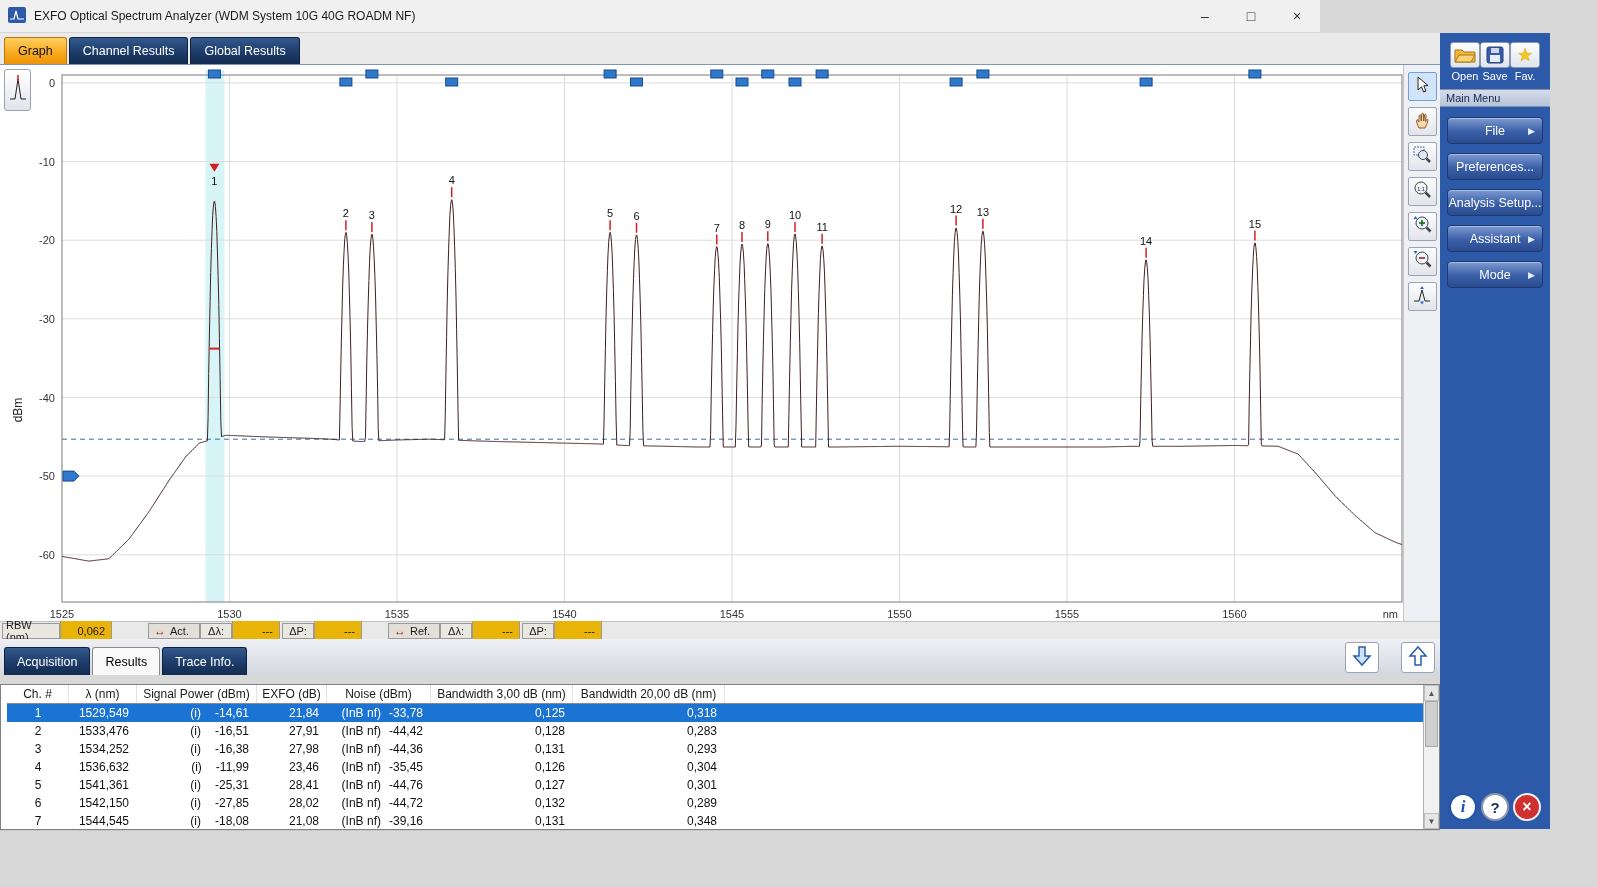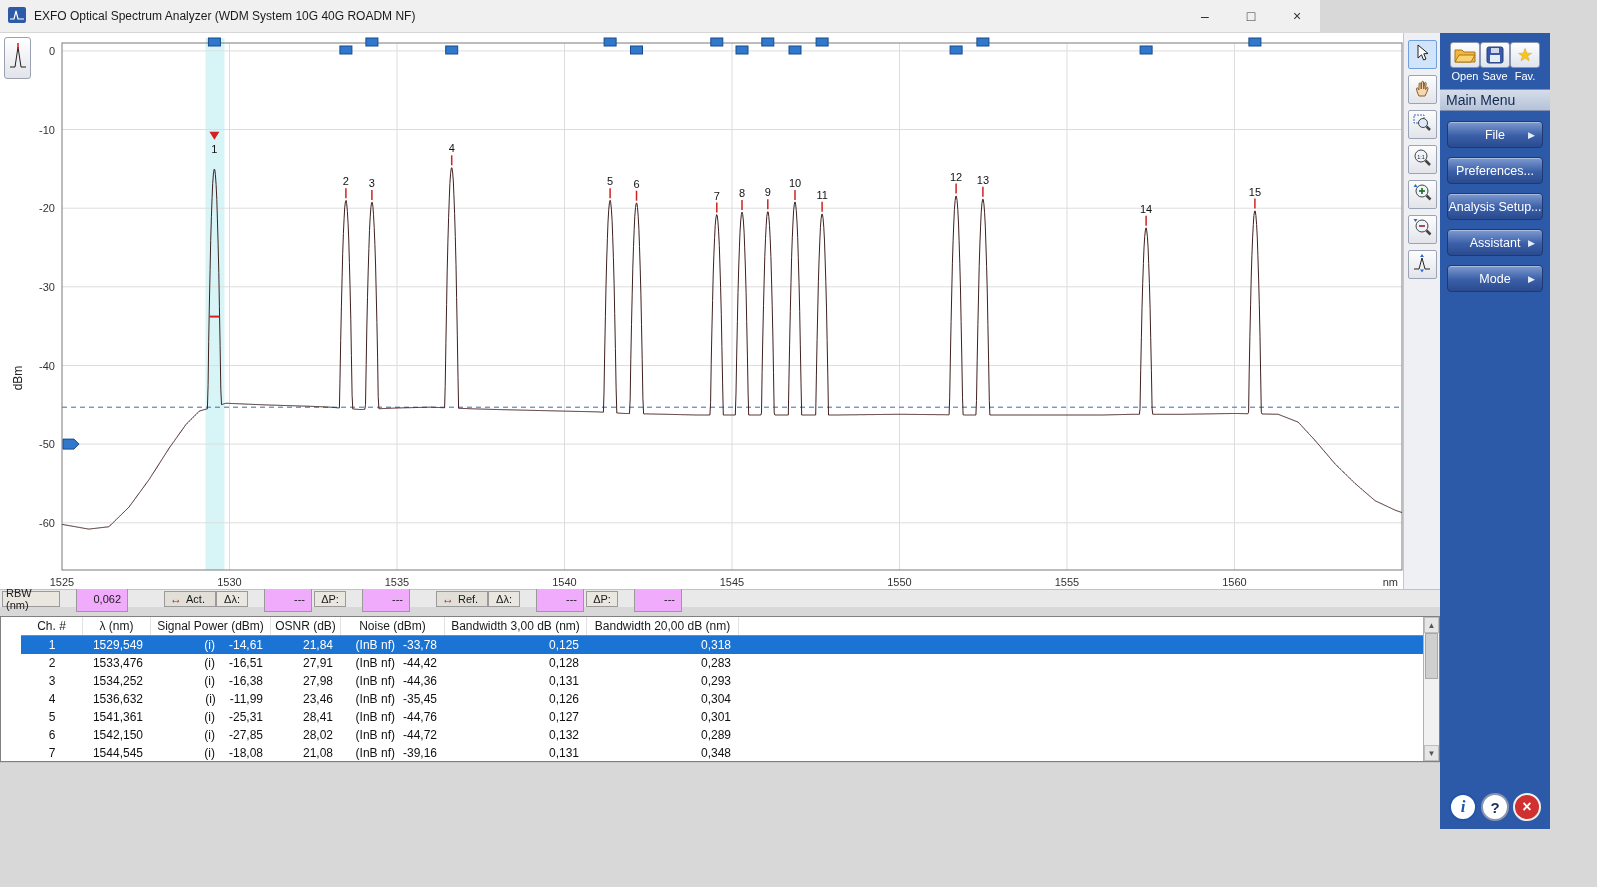--- a/index.html
+++ b/index.html
@@ -30,37 +30,37 @@
   .ylabel{position:absolute;left:-2px;top:338px;width:40px;text-align:center;transform:rotate(-90deg);font-size:12px;color:#222;}
   .marker-btn{position:absolute;left:4px;top:4px;width:27px;height:42px;background:linear-gradient(#ffffff,#e2e4ea);border:1px solid #9aa2b2;border-radius:3px;display:flex;align-items:center;justify-content:center;}
   .tool-strip{width:37px;background:#eef0f3;border-left:1px solid #c6c6c6;display:flex;flex-direction:column;align-items:center;padding-top:7px;gap:6px;}
   .tool-btn{width:29px;height:29px;background:linear-gradient(#fdfdfd,#e2e4ea);border:1px solid #9aa4b6;border-radius:2px;display:flex;align-items:center;justify-content:center;}
   .tool-btn.active{background:#d2e4fa;border-color:#6f9fe0;}
 
   
   .measure-bar{height:18px;background:#e9e9e9;border-top:1px solid #c2c2c2;display:flex;align-items:center;padding-left:2px;font-size:11px;flex:0 0 auto;}
   .mb-label,.mb-value,.mb-chip{height:16px;border:1px solid #9a9a9a;display:flex;align-items:center;}
   .mb-label{background:#eae7e0;justify-content:center;padding:0 3px;}
-  .mb-value{background:#f0abfc;justify-content:flex-end;padding:12px 6px;margin-left:16px;}
+  .mb-value{background:#eab308;justify-content:flex-end;padding:12px 6px;}
   .mb-chip{background:#e2dfd8;gap:4px;padding:0 5px;justify-content:flex-start;}
   .red-arrows{color:#cc1818;font-weight:bold;font-size:12px;line-height:1;}
   .mb-gap1{width:36px;}.mb-gap2{width:26px;}.mb-gap3{width:2px;}
 
   
   .bottom-tabrow{height:36px;background:linear-gradient(#eef0f4,#d3d7df);display:flex;align-items:flex-end;padding-left:4px;position:relative;flex:0 0 auto;}
   .btab{height:28px;display:flex;align-items:center;padding:0 12px;font-size:12.5px;border-radius:3px 3px 0 0;margin-right:2px;}
   .btab.active{background:#fafafa;border:1px solid #8a8a8a;border-bottom:none;color:#000;}
   .btab.inactive{background:linear-gradient(#33598e,#1b3a66 60%,#132c50);border:1px solid #0e2240;border-bottom:none;color:#fff;}
   .arrow-btn{position:absolute;bottom:2px;width:34px;height:31px;background:#fff;border:1px solid #9aa4b4;border-radius:3px;display:flex;align-items:center;justify-content:center;}
   .arrow-btn.down{right:61px;}
   .arrow-btn.up{right:5px;}
 
   
   .table-wrap{margin-top:9px;height:146px;border:1px solid #808080;background:#fff;display:flex;flex:0 0 auto;}
-  .tcontent{flex:1;padding-left:20px;overflow:hidden;}
+  .tcontent{flex:1;padding-left:6px;overflow:hidden;}
   .thead{display:flex;height:19px;border-bottom:1px solid #8a8a8a;}
   .hcell{display:inline-flex;align-items:center;justify-content:center;height:100%;font-size:12px;border-right:1px solid #e2e2e2;}
   .trow{display:flex;height:18px;font-size:12px;color:#111;}
   .trow.sel{background:#1b73d4;color:#fff;}
   .cell{display:inline-flex;align-items:center;height:100%;}
   .c-center{justify-content:center;}
   .c-right{justify-content:flex-end;padding-right:8px;}
   .c-pair{justify-content:flex-end;gap:14px;padding-right:8px;}
   .vscroll{width:16px;background:#f1f1f1;border-left:1px solid #b0b0b0;display:flex;flex-direction:column;}
   .sbtn{height:16px;background:#e6e6e6;border:1px solid #bdbdbd;color:#555;font-size:8px;display:flex;align-items:center;justify-content:center;}
@@ -69,21 +69,21 @@
   .bottom-fill{flex:1;background:#d8d8d8;border-top:1px solid #c8c8c8;}
 
   
   .right-wrap{width:128px;display:flex;flex-direction:column;}
   .right-panel{height:796px;background:#2d5aa8;position:relative;display:flex;flex-direction:column;}
   .right-below{flex:1;background:#d8d8d8;}
   .edge{flex:1;background:#d8d8d8;}
   .quick-row{display:flex;justify-content:space-between;padding:9px 10px 3px;}
   .qbtn{display:flex;flex-direction:column;align-items:center;gap:2px;color:#fff;font-size:11px;}
   .qicon{width:30px;height:26px;background:linear-gradient(#fefefe,#dfe4ee);border:1px solid #8a96b0;border-radius:3px;display:flex;align-items:center;justify-content:center;}
-  .menu-header{background:linear-gradient(#d5ddea,#b6c2d8);color:#13294e;font-size:14px;padding:2px 6px;margin-top:4px;border-top:1px solid #7f90b0;border-bottom:1px solid #7f90b0;}
+  .menu-header{background:linear-gradient(#d5ddea,#b6c2d8);color:#13294e;font-size:11px;padding:2px 6px;margin-top:4px;border-top:1px solid #7f90b0;border-bottom:1px solid #7f90b0;}
   .menu-items{display:flex;flex-direction:column;gap:9px;padding:10px 7px;}
   .menu-btn{height:27px;background:linear-gradient(#7e9ad0,#3a5fa8 55%,#2a4a8e);border:1px solid #1e3a70;border-radius:4px;color:#fff;display:flex;align-items:center;justify-content:center;font-size:12.5px;position:relative;box-shadow:inset 0 1px 0 rgba(255,255,255,.35);}
   .menu-btn .arrow{position:absolute;right:7px;font-size:9px;color:#e8eef8;}
   .panel-bottom{position:absolute;bottom:8px;left:0;right:0;display:flex;justify-content:space-between;padding:0 9px;}
   .circle-btn{width:28px;height:28px;border-radius:50%;display:flex;align-items:center;justify-content:center;font-weight:bold;}
   .info-btn{background:#fff;border:2px solid #2255aa;color:#2255aa;font-family:"Liberation Serif",serif;font-style:italic;font-size:17px;}
   .help-btn{background:#fff;border:2px solid #8a96b0;color:#16305e;font-size:15px;}
   .close-btn{background:#d03030;border:2px solid #f0f0f0;color:#fff;font-size:16px;}
 </style>
 </head>
@@ -101,20 +101,25 @@
       <div class="win-btn">–</div>
       <div class="win-btn">□</div>
       <div class="win-btn">×</div>
     </div>
   </div>
 
   <div class="body-row">
 
     <div class="left-col">
 
+      <div class="tabrow">
+        <div class="ttab active">Graph</div>
+        <div class="ttab navy">Channel Results</div>
+        <div class="ttab navy">Global Results</div>
+      </div>
 
       <div class="graph-wrap">
         <div class="plot-holder">
           <svg id="spectrum-svg" width="1403" height="556">
               <rect x="205.4" y="5" width="19.1" height="532" fill="#d7f5f7"></rect>
               <text x="62.0" y="553" text-anchor="middle" font-size="11" fill="#333">1525</text>
               <line x1="229.5" y1="10" x2="229.5" y2="537" stroke="#dddddd"></line>
               <text x="229.5" y="553" text-anchor="middle" font-size="11" fill="#333">1530</text>
               <line x1="397.0" y1="10" x2="397.0" y2="537" stroke="#dddddd"></line>
               <text x="397.0" y="553" text-anchor="middle" font-size="11" fill="#333">1535</text>
@@ -272,28 +277,43 @@
           <span class="red-arrows">↔</span>
           <span>Ref.</span>
         </div>
         <div class="mb-label" style="width:32px">Δλ:</div>
         <div class="mb-value" style="width:48px">---</div>
         <div class="mb-gap3"></div>
         <div class="mb-label" style="width:32px">ΔP:</div>
         <div class="mb-value" style="width:48px">---</div>
       </div>
 
+      <div class="bottom-tabrow">
+        <div class="btab inactive">Acquisition</div>
+        <div class="btab active">Results</div>
+        <div class="btab inactive">Trace Info.</div>
+        <div class="arrow-btn down">
+            <span><svg width="24" height="24">
+                <path d="M9,3 h6 v9 h5 l-8,9 -8,-9 h5 z" fill="#cfe2fa" stroke="#2a5caa" stroke-width="1.5"></path>
+              </svg></span>
+          </div>
+        <div class="arrow-btn up">
+            <span><svg width="24" height="24">
+                <path d="M9,21 h6 v-9 h5 l-8,-9 -8,9 h5 z" fill="#ffffff" stroke="#2a5caa" stroke-width="1.5"></path>
+              </svg></span>
+          </div>
+      </div>
 
       <div class="table-wrap">
         <div class="tcontent">
           <div class="thead" id="table-head">
               <span class="hcell" style="width:62px">Ch. #</span>
               <span class="hcell" style="width:68px">λ (nm)</span>
               <span class="hcell" style="width:120px">Signal Power (dBm)</span>
-              <span class="hcell" style="width:70px">OSNR (dB)</span>
+              <span class="hcell" style="width:70px">EXFO (dB)</span>
               <span class="hcell" style="width:104px">Noise (dBm)</span>
               <span class="hcell" style="width:142px">Bandwidth 3,00 dB (nm)</span>
               <span class="hcell" style="width:152px">Bandwidth 20,00 dB (nm)</span>
             </div>
           <div id="table-body">
               <div class="trow sel">
                 <span class="cell c-center" style="width:62px">1</span>
                 <span class="cell c-right" style="width:68px">1529,549</span>
                 <span class="cell c-pair" style="width:120px">
                   <span>(i)</span>

